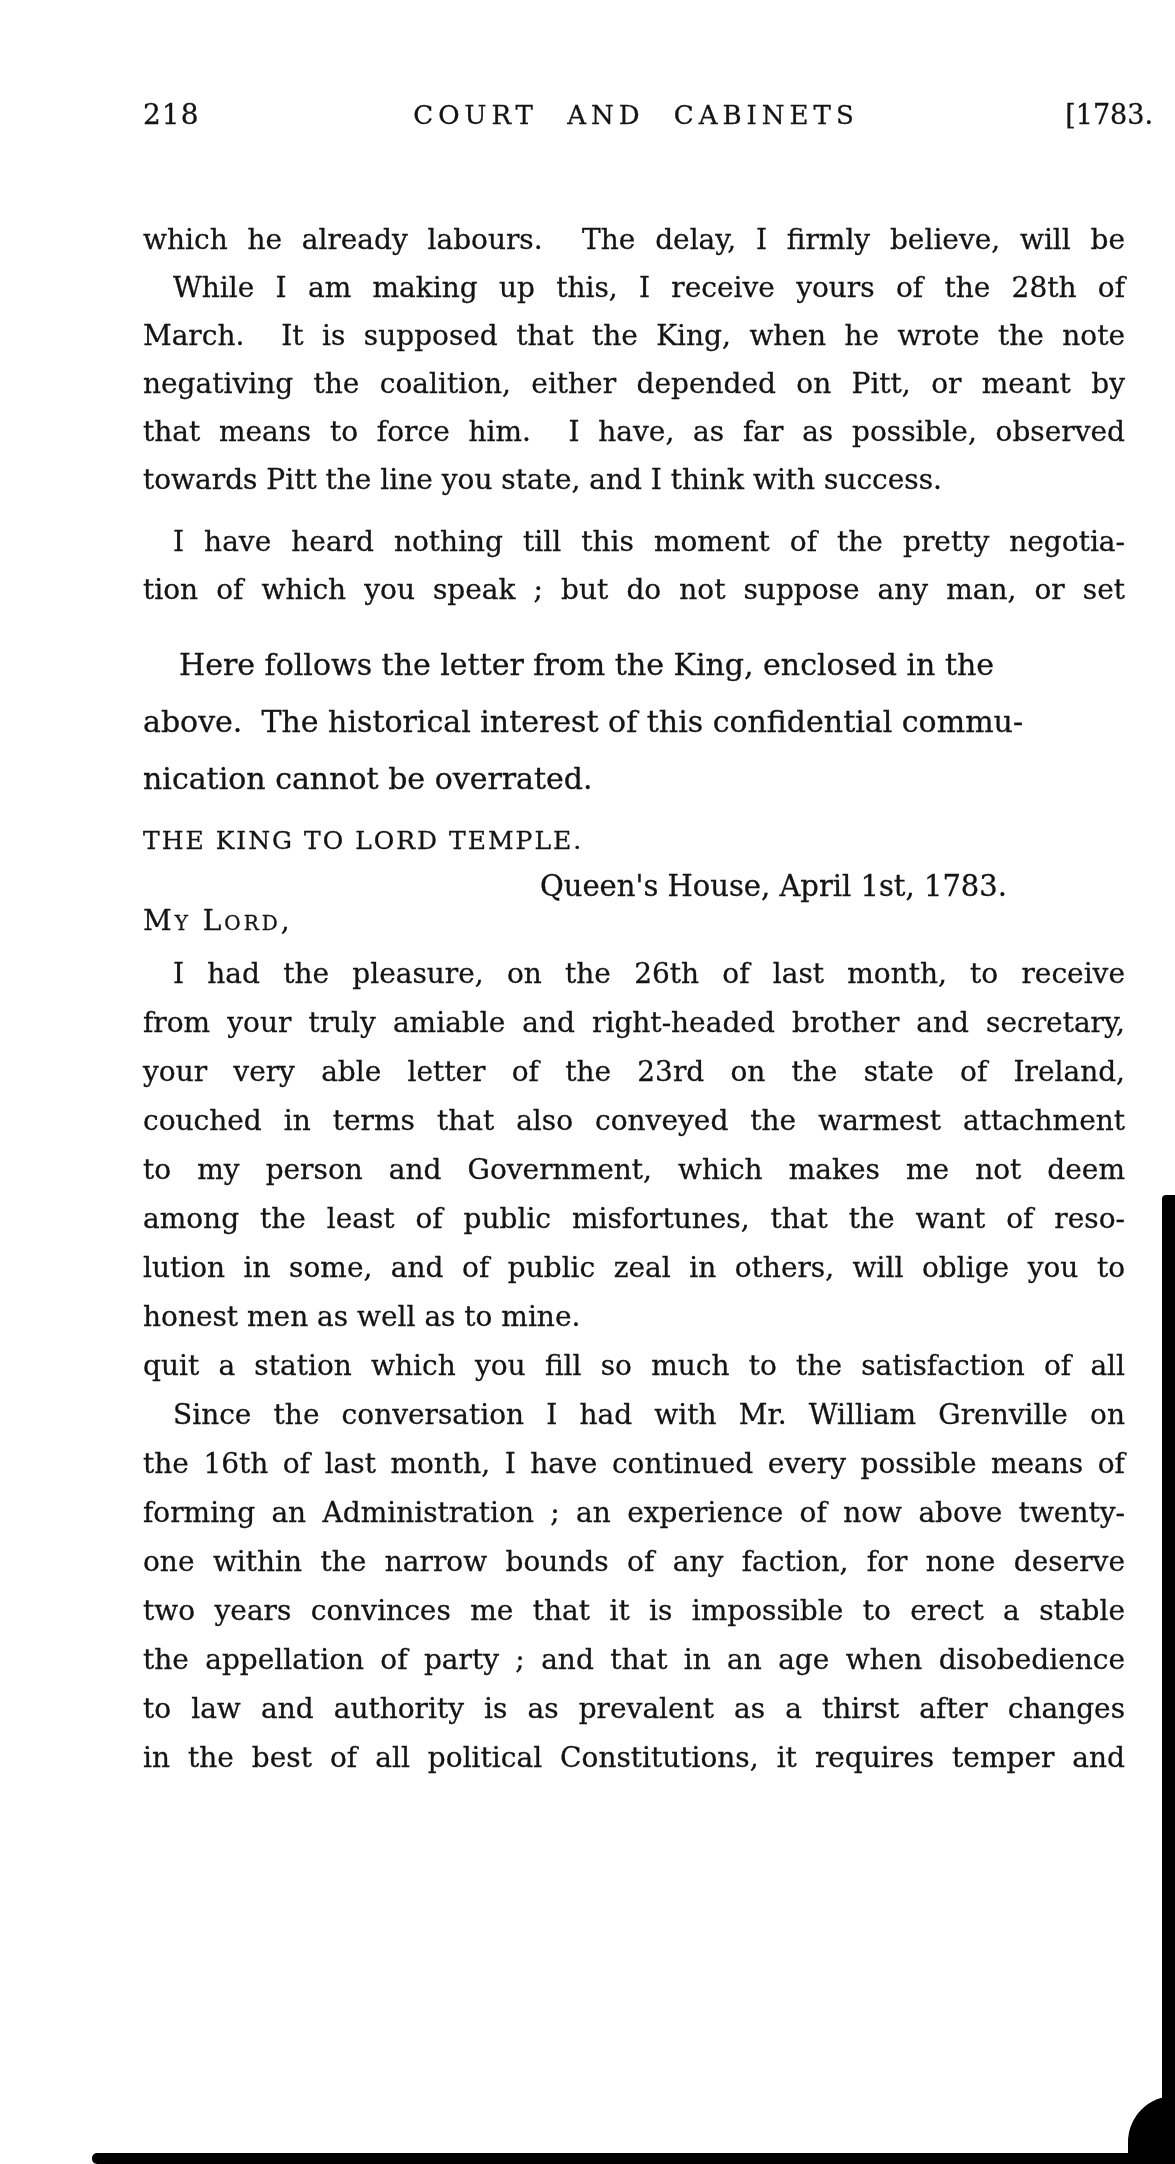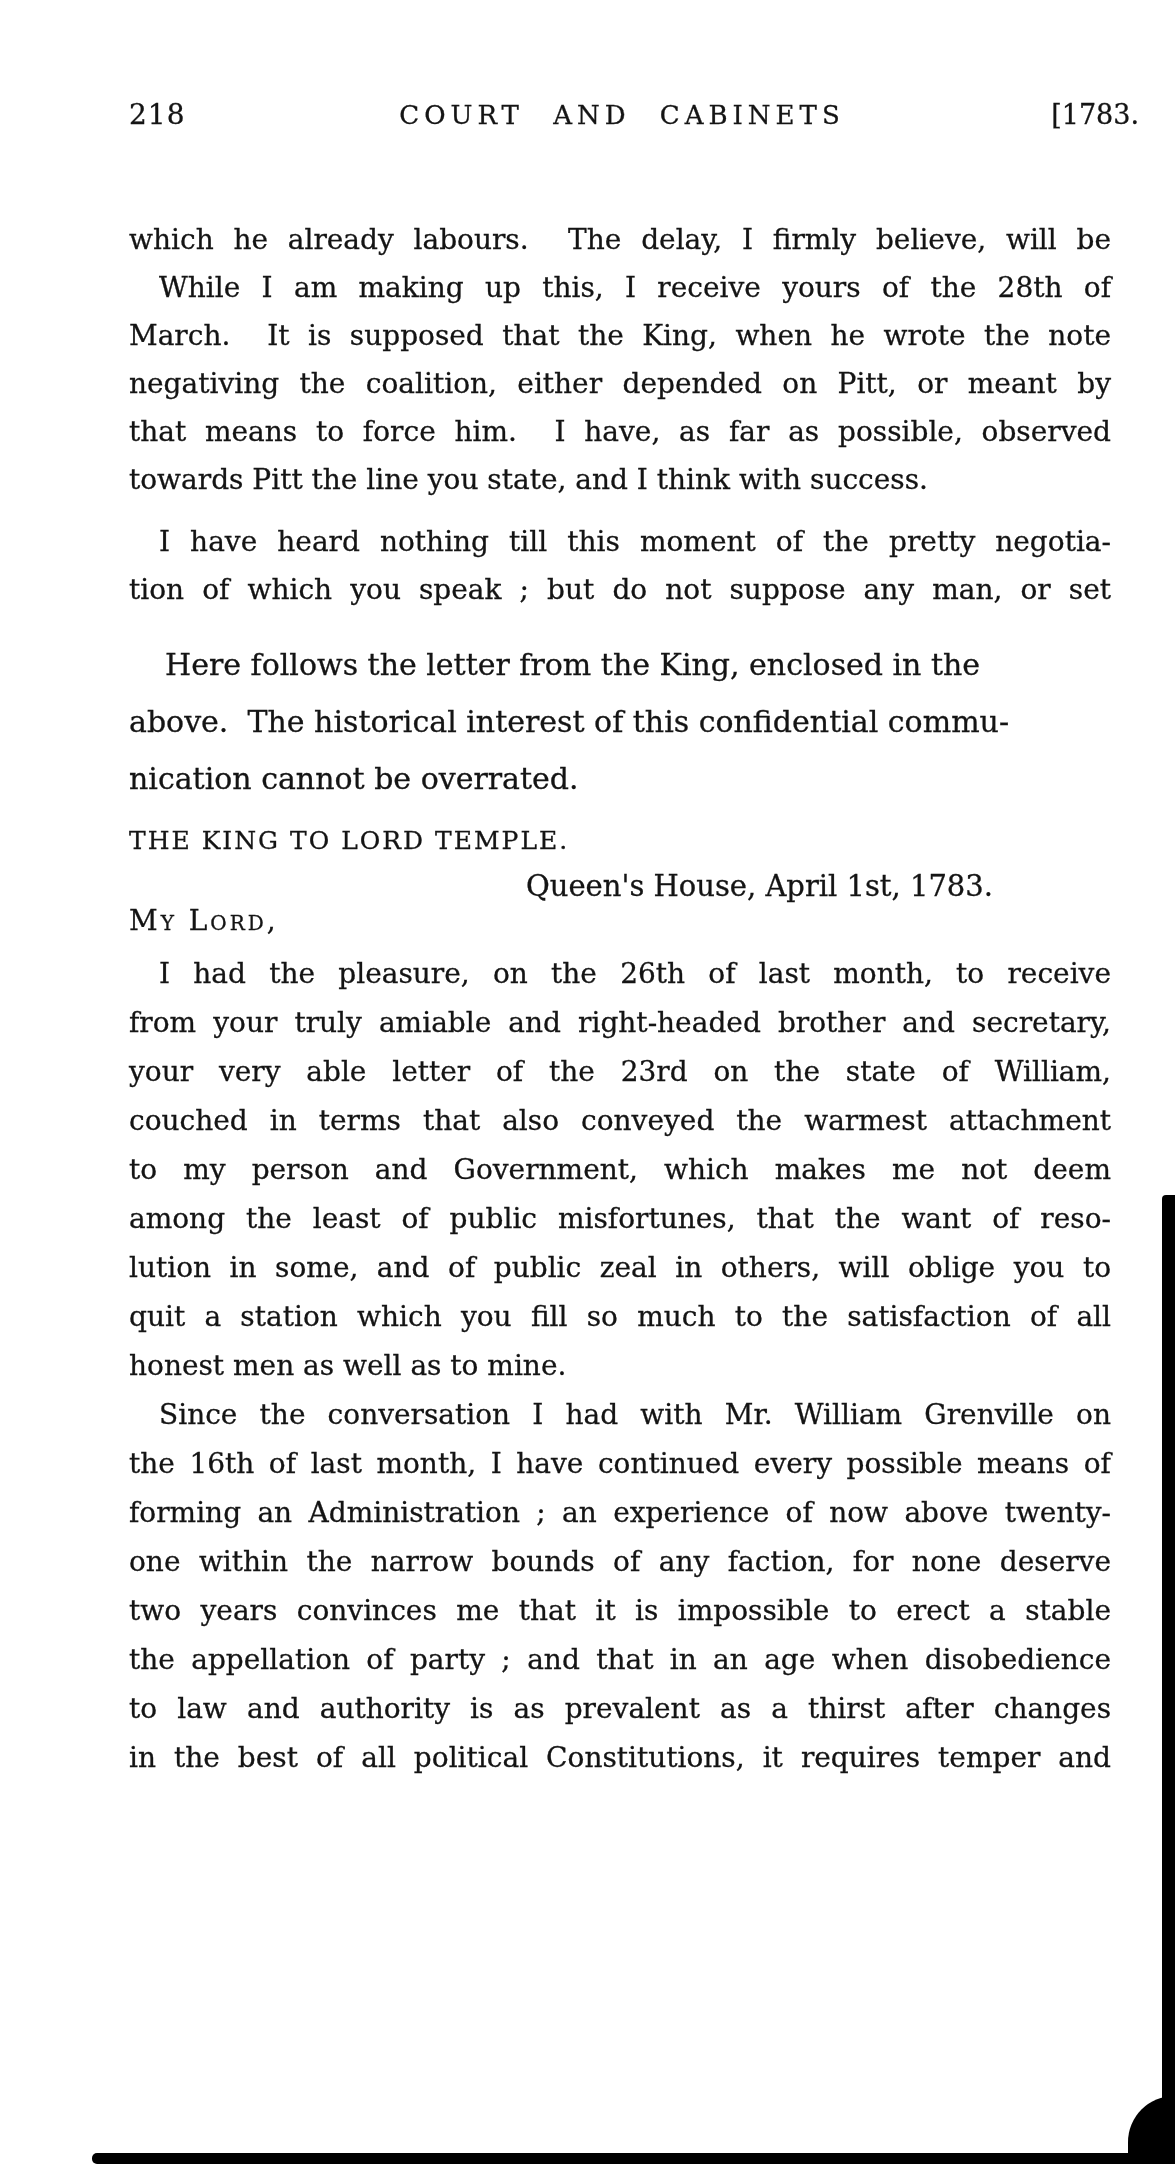--- a/index.html
+++ b/index.html
@@ -2,21 +2,21 @@
 <html><head>
 <meta charset="utf-8">
 <title>Document</title>
 <style>
   html,body{margin:0;padding:0;}
   body{
     width:1175px;height:2164px;position:relative;background:#ffffff;overflow:hidden;
     font-family:"DejaVu Serif","Liberation Serif",serif;color:#141414;
   }
   .page{
-    position:absolute;left:129px;top:0;width:982px;
+    position:absolute;left:143px;top:0;width:982px;
     -webkit-text-stroke:0.3px currentColor;
   }
   
   .header-row{
     margin-top:98px;display:flex;align-items:baseline;height:36px;
   }
   .hdr-left{flex:1;font-size:28px;letter-spacing:1px;}
   .hdr-center{font-size:26px;letter-spacing:5px;word-spacing:16px;transform:translateX(-12px);}
   .hdr-right{flex:1;text-align:right;font-size:27px;margin-right:-28px;}
   
@@ -77,27 +77,27 @@
 
   <div class="letter-heading">THE KING TO LORD TEMPLE.</div>
 
   <div class="dateline">Queen's House, April 1st, 1783.</div>
 
   <div class="salutation">My Lord,</div>
 
   <div class="letter-para indent mt8">
       <div class="tline">I had the pleasure, on the 26th of last month, to receive</div>
       <div class="tline">from your truly amiable and right-headed brother and secretary,</div>
-      <div class="tline">your very able letter of the 23rd on the state of William,</div>
+      <div class="tline">your very able letter of the 23rd on the state of Ireland,</div>
       <div class="tline">couched in terms that also conveyed the warmest attachment</div>
       <div class="tline">to my person and Government, which makes me not deem</div>
       <div class="tline">among the least of public misfortunes, that the want of reso-</div>
       <div class="tline">lution in some, and of public zeal in others, will oblige you to</div>
+      <div class="tline last">honest men as well as to mine.</div>
       <div class="tline">quit a station which you fill so much to the satisfaction of all</div>
-      <div class="tline last">honest men as well as to mine.</div>
     </div>
 
   <div class="letter-para indent">
       <div class="tline">Since the conversation I had with Mr. William Grenville on</div>
       <div class="tline">the 16th of last month, I have continued every possible means of</div>
       <div class="tline">forming an Administration ; an experience of now above twenty-</div>
       <div class="tline">one within the narrow bounds of any faction, for none deserve</div>
       <div class="tline">two years convinces me that it is impossible to erect a stable</div>
       <div class="tline">the appellation of party ; and that in an age when disobedience</div>
       <div class="tline">to law and authority is as prevalent as a thirst after changes</div>

